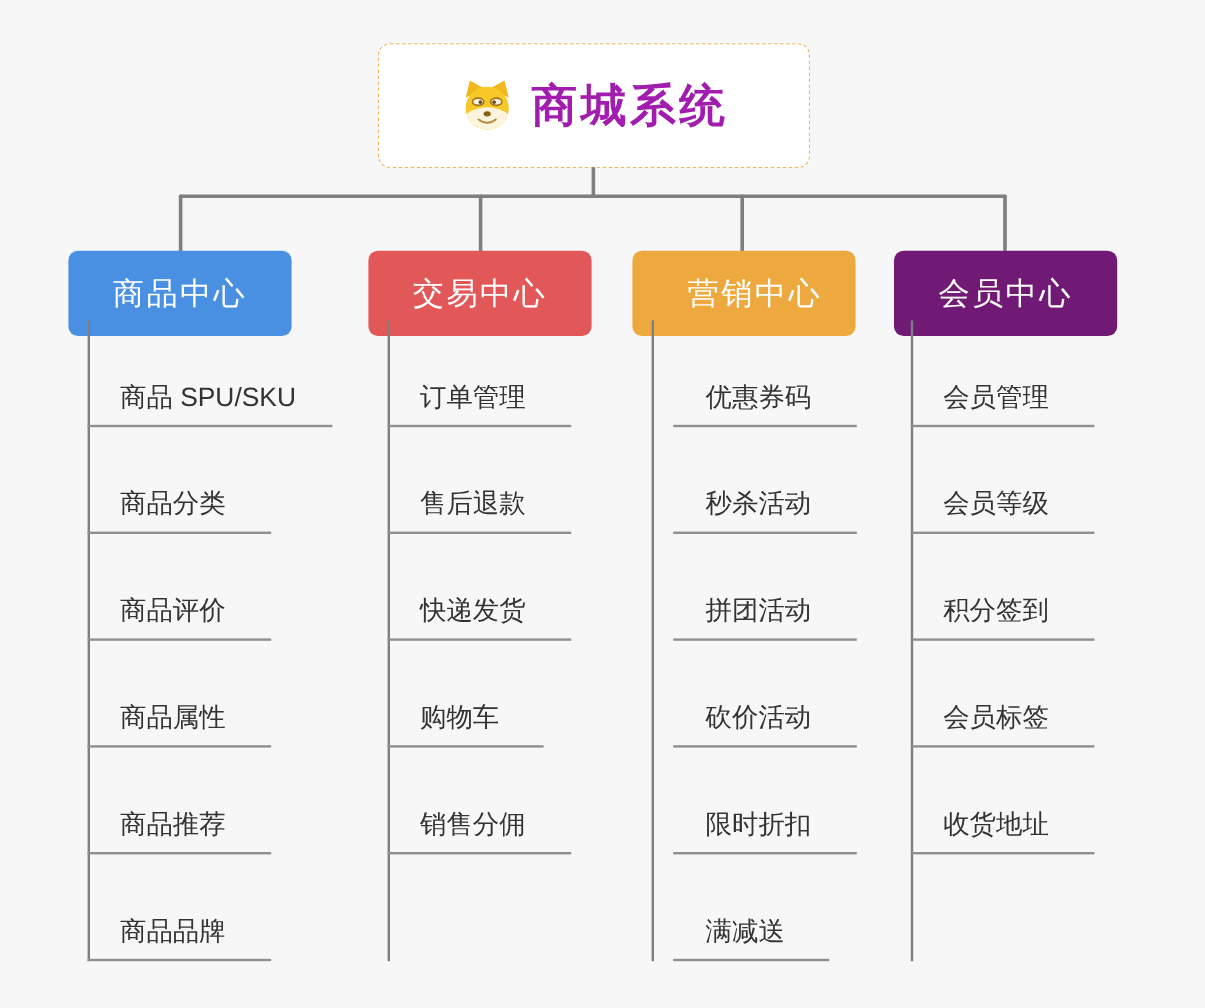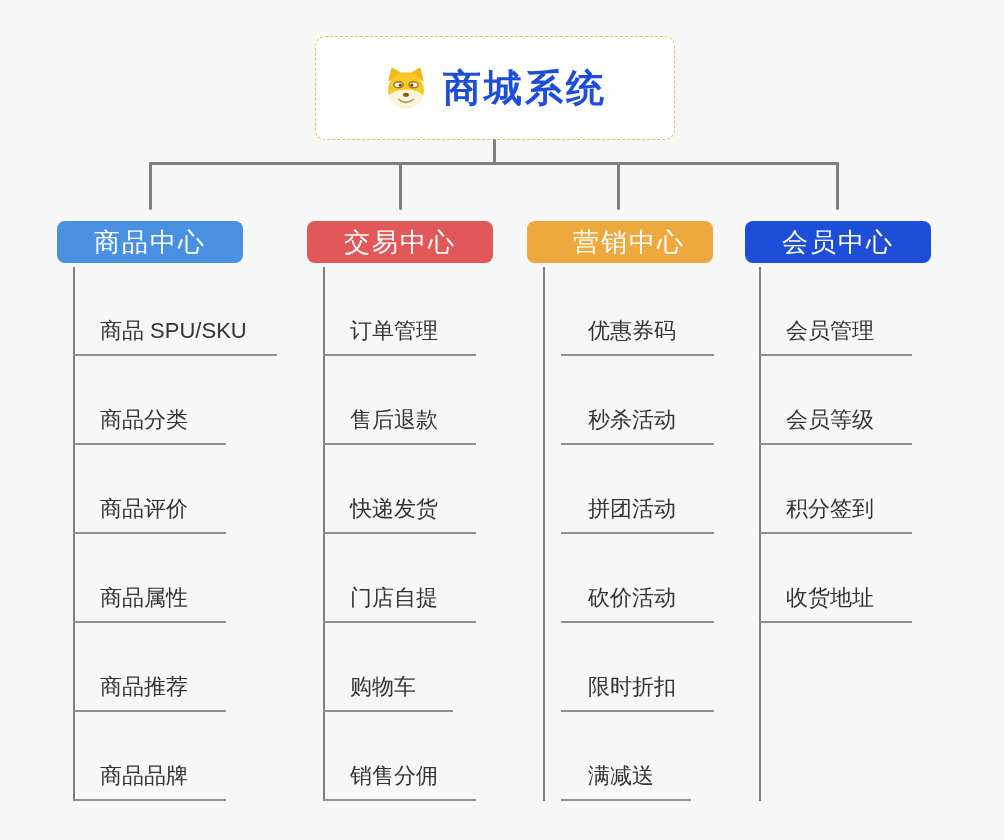--- a/index.html
+++ b/index.html
@@ -28,26 +28,25 @@
   .cline{position:absolute;background:#7f7f7f;border-radius:2px;}
   .c-root-v{left:493px;top:139px;width:3px;height:25px;}
   .c-h     {left:149px;top:162px;width:690px;height:3px;}
   .c-d1    {left:149px;top:162px;width:3px;height:48px;}
   .c-d2    {left:399px;top:162px;width:3px;height:48px;}
   .c-d3    {left:617px;top:162px;width:3px;height:48px;}
   .c-d4    {left:836px;top:162px;width:3px;height:48px;}
 
   
   .branch-node{
-    position:absolute;top:209px;height:42px;width:186px;
+    position:absolute;top:209px;height:71px;width:186px;
     border-radius:8px;
     display:flex;align-items:center;justify-content:center;
     color:#ffffff;font-size:26px;letter-spacing:2px;
     box-sizing:border-box;
-    margin-top:12px;
   }
   .b1{left:57px;}  .b2{left:307px;}  .b3{left:527px;}  .b4{left:745px;}
 
   
   .column{position:absolute;top:267px;}
   .col1{left:73px;} .col2{left:323px;} .col3{left:543px;padding-left:18px;} .col4{left:759px;}
   .trunk{position:absolute;left:0;top:0;width:2px;height:534px;background:#7f7f7f;}
   .leaf{
     position:relative;
     height:89px;width:153px;
@@ -79,66 +78,66 @@
         <circle cx="32" cy="35" r="25" fill="#f8c827"></circle>
         <ellipse cx="32" cy="51" rx="28" ry="17" fill="#fdf4dd" clip-path="url(#headclip)"></ellipse>
         <ellipse cx="21.5" cy="27.5" rx="6.5" ry="4.2" fill="#fdf4dd" stroke="#a4731f" stroke-width="2"></ellipse>
         <circle cx="24" cy="28" r="2.1" fill="#6b4a12"></circle>
         <ellipse cx="42.5" cy="27.5" rx="6.5" ry="4.2" fill="#fdf4dd" stroke="#a4731f" stroke-width="2"></ellipse>
         <circle cx="40" cy="28" r="2.1" fill="#6b4a12"></circle>
         <ellipse cx="32" cy="41.5" rx="4.2" ry="3" fill="#8a6014"></ellipse>
         <path d="M22,48 q10,8 20,0" stroke="#b08a3e" stroke-width="2.2" fill="none" stroke-linecap="round"></path>
       </svg>
     </span>
-    <span class="root-title" style="color: #1d4ed8;">商城系统</span>
+    <span class="root-title" style="color: #a21caf;">商城系统</span>
   </div>
 
   <div class="cline c-root-v" style="background: rgb(127, 127, 127);"></div>
   <div class="cline c-h" style="background: rgb(127, 127, 127);"></div>
   <div class="cline c-d1" style="background: rgb(127, 127, 127);"></div>
   <div class="cline c-d2" style="background: rgb(127, 127, 127);"></div>
   <div class="cline c-d3" style="background: rgb(127, 127, 127);"></div>
   <div class="cline c-d4" style="background: rgb(127, 127, 127);"></div>
 
   <div class="branch-node b1" style="background: rgb(74, 144, 226);">商品中心</div>
   <div class="branch-node b2" style="background: rgb(226, 88, 88);">交易中心</div>
   <div class="branch-node b3" style="background: rgb(237, 169, 61); padding-left: 18px;">营销中心</div>
-  <div class="branch-node b4" style="background: #1d4ed8;">会员中心</div>
+  <div class="branch-node b4" style="background: #701a75;">会员中心</div>
 
   <div class="column col1">
     <div class="trunk" style="background: rgb(127, 127, 127);"></div>
     <div class="leaf w-long">商品 SPU/SKU</div>
     <div class="leaf">商品分类</div>
     <div class="leaf">商品评价</div>
     <div class="leaf">商品属性</div>
     <div class="leaf">商品推荐</div>
     <div class="leaf">商品品牌</div>
   </div>
 
   <div class="column col2">
     <div class="trunk" style="background: rgb(127, 127, 127);"></div>
     <div class="leaf">订单管理</div>
     <div class="leaf">售后退款</div>
     <div class="leaf">快递发货</div>
-    <div class="leaf">门店自提</div>
     <div class="leaf w-short">购物车</div>
     <div class="leaf">销售分佣</div>
   </div>
 
   <div class="column col3">
     <div class="trunk" style="background: rgb(127, 127, 127);"></div>
     <div class="leaf">优惠券码</div>
     <div class="leaf">秒杀活动</div>
     <div class="leaf">拼团活动</div>
     <div class="leaf">砍价活动</div>
     <div class="leaf">限时折扣</div>
     <div class="leaf w-short">满减送</div>
   </div>
 
   <div class="column col4">
     <div class="trunk" style="background: rgb(127, 127, 127);"></div>
     <div class="leaf">会员管理</div>
     <div class="leaf">会员等级</div>
     <div class="leaf">积分签到</div>
+    <div class="leaf">会员标签</div>
     <div class="leaf">收货地址</div>
   </div>
 
 </div>
 
 </body></html>

